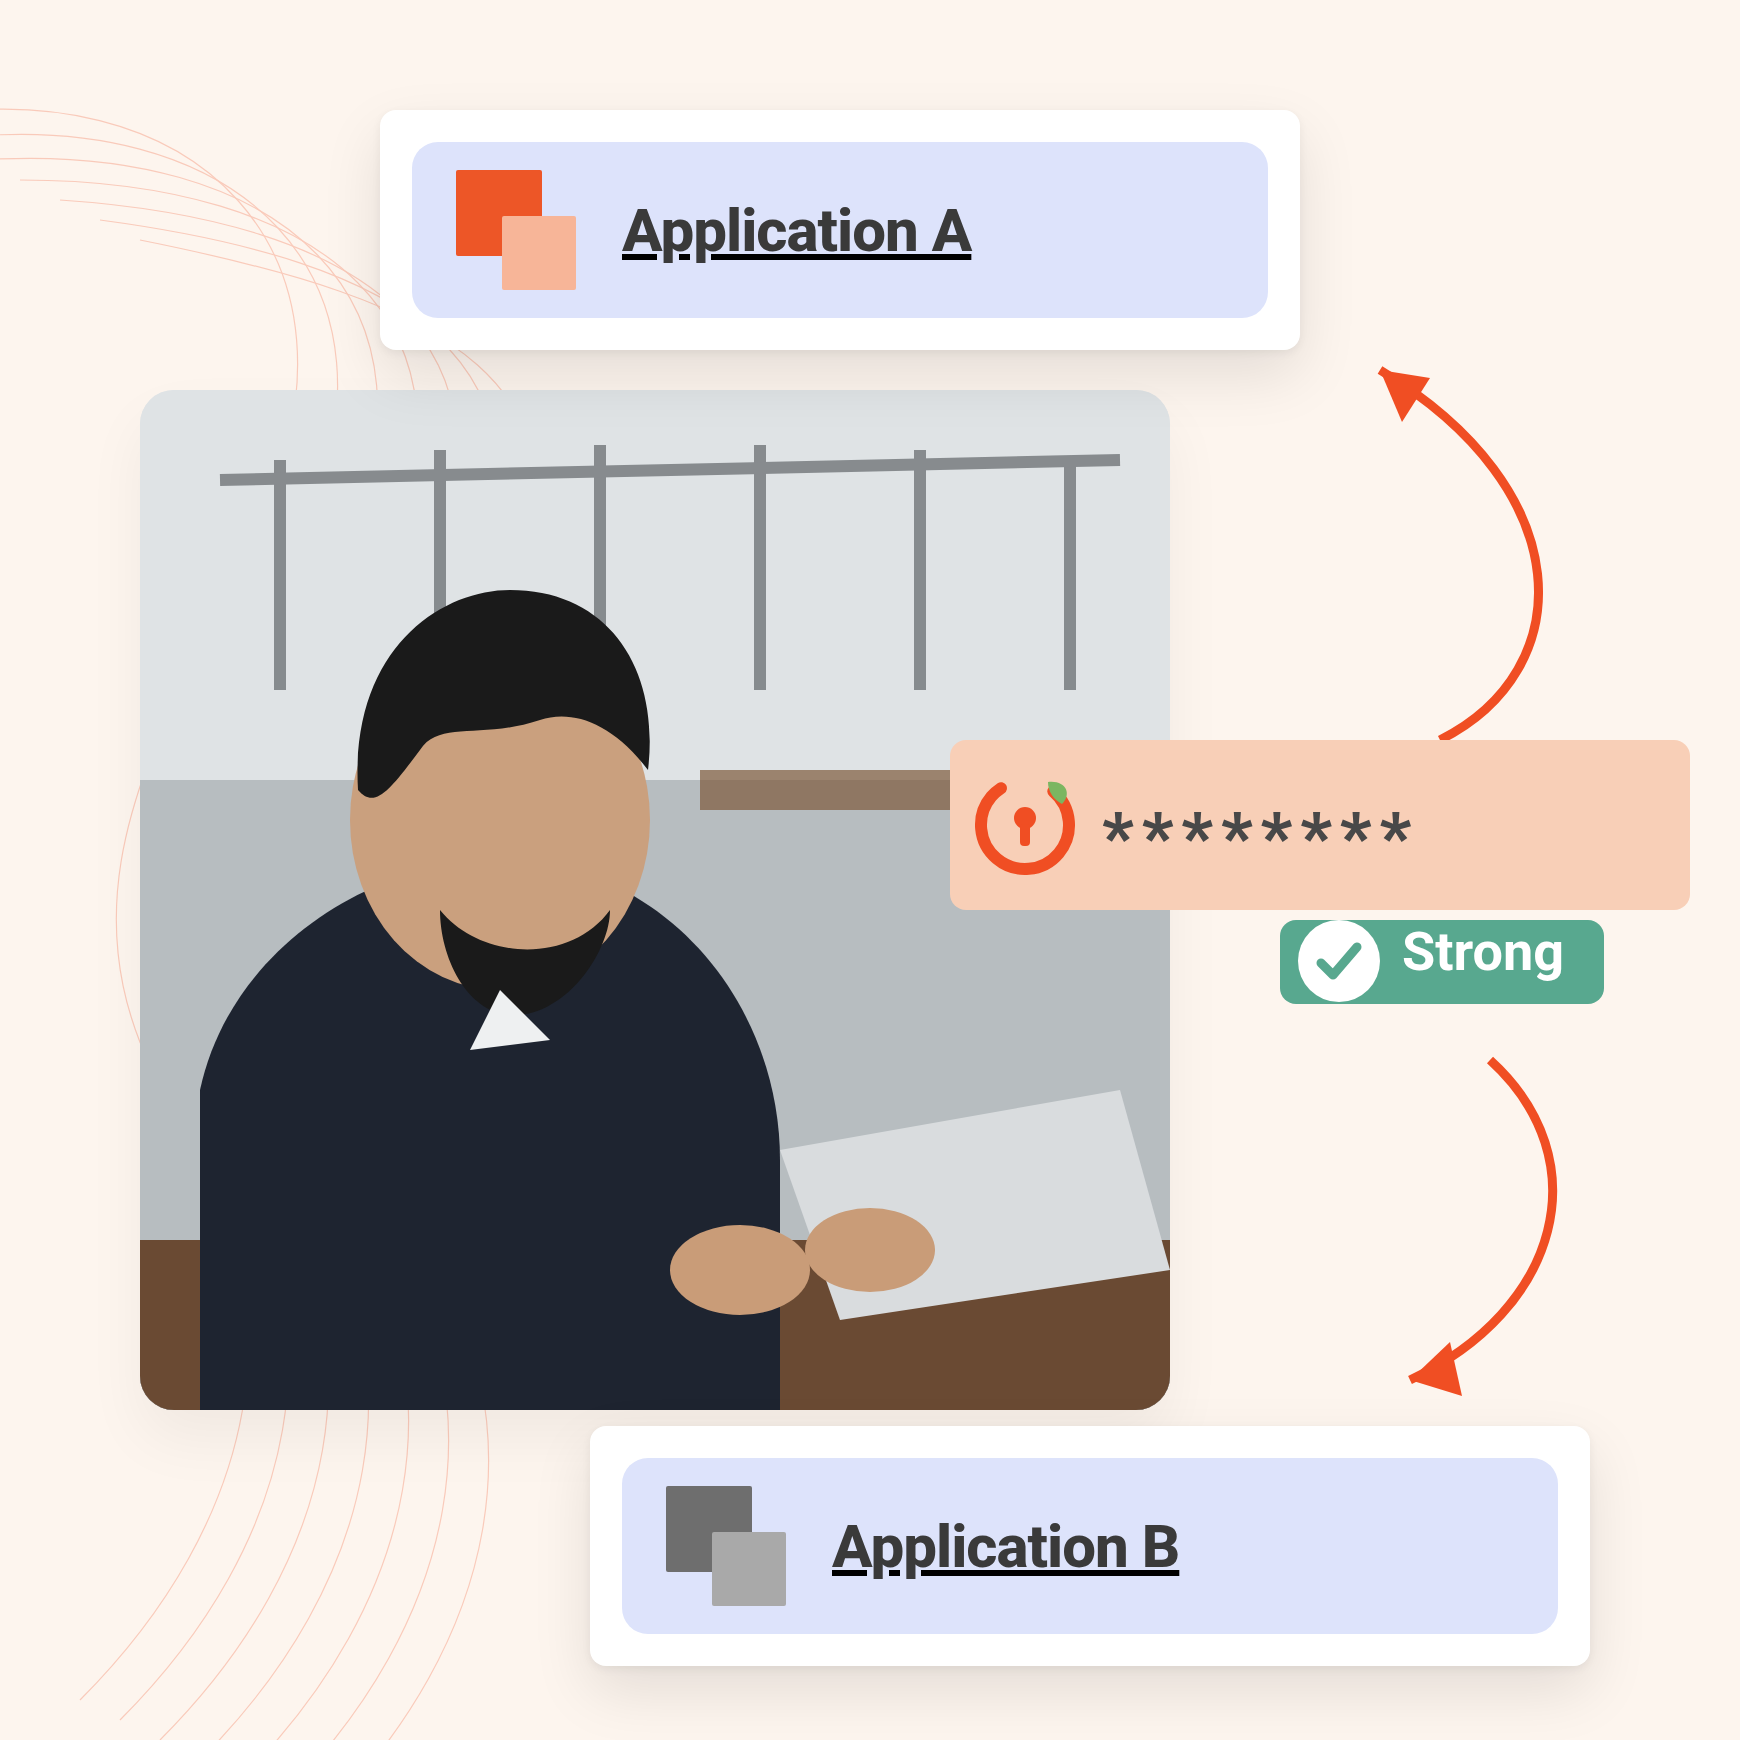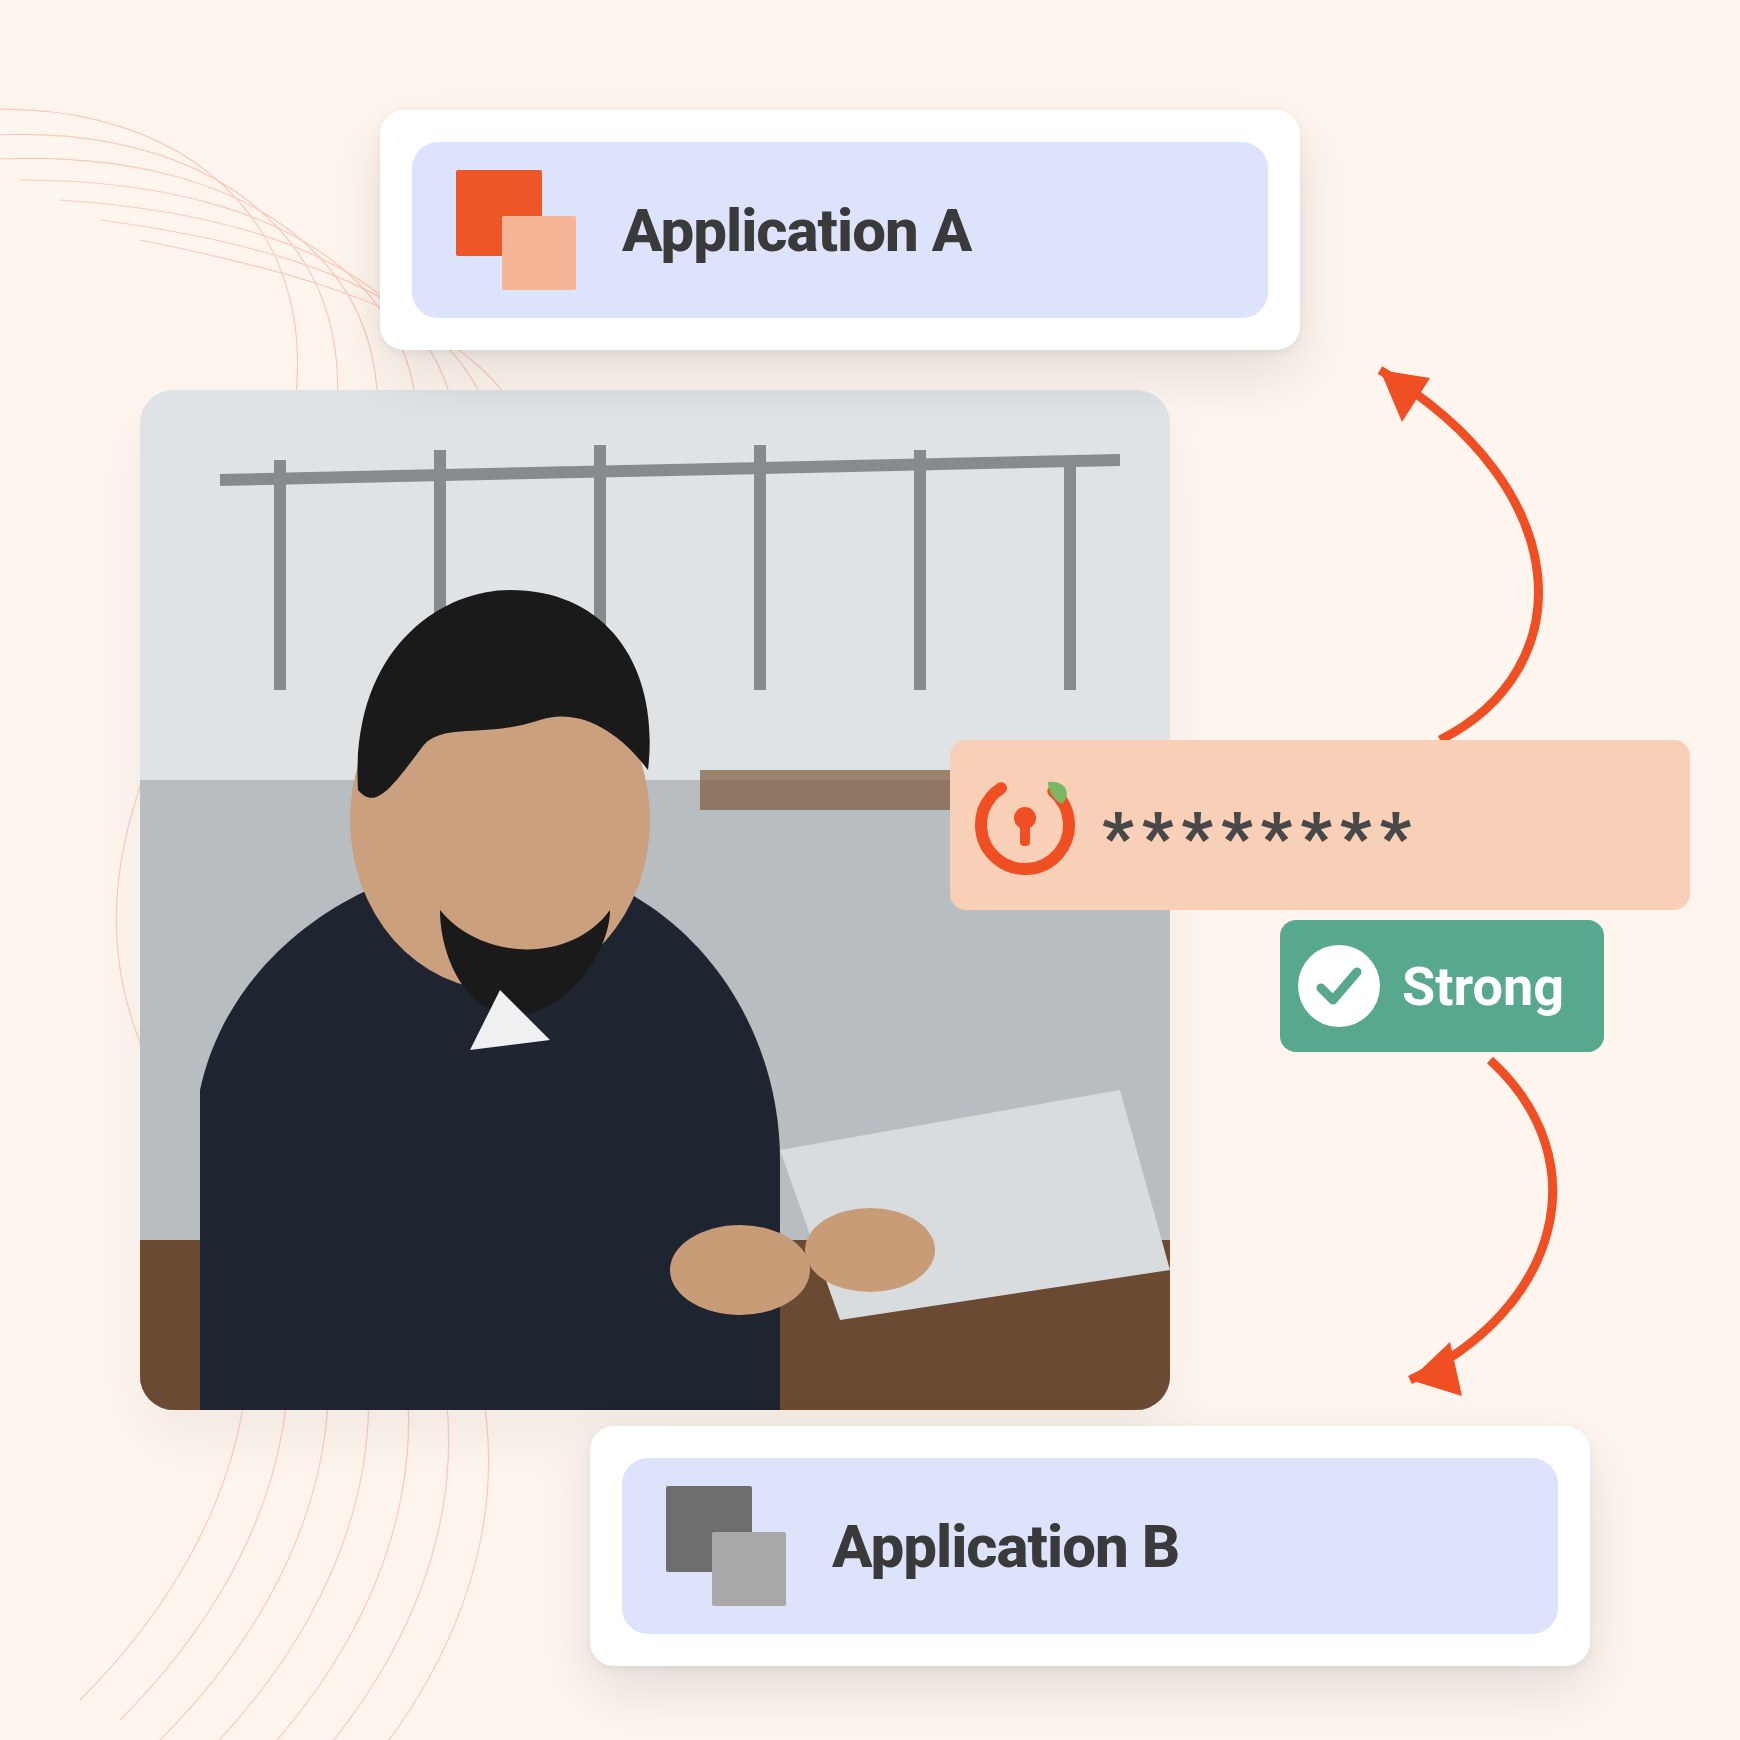--- a/index.html
+++ b/index.html
@@ -34,25 +34,26 @@
       linear-gradient(180deg, #e3e7e9 0%, #cfd4d6 18%, #9aa0a3 45%, #6f7479 75%, #3c4148 100%);
     box-shadow: 0 30px 60px rgba(0,0,0,0.05);
     overflow: hidden;
   }
   .photo svg { position:absolute; inset:0; }
 
   
   .card-outer {
     position: absolute;
     background: #ffffff;
-    border-radius: 24px;
+    border-radius: 16px;
     padding: 32px;
     box-shadow:
       0 25px 60px rgba(0,0,0,0.10),
       0 3px 10px rgba(0,0,0,0.06);
+    text-decoration: underline;
   }
   .card-inner {
     background: #dde3fb;
     border-radius: 26px;
     height: 176px;
     display: flex;
     align-items: center;
     gap: 46px;
     padding: 0 54px 0 44px;
   }
@@ -101,26 +102,26 @@
     white-space: nowrap;
     line-height: 1;
     padding-top: 26px; 
   }
 
   
   .strength {
     position: absolute;
     left: 1280px;
     top: 920px;
-    height: 132px;
+    height: 84px;
     padding: 0 40px 0 18px;
     background: #58a88f;
     border-radius: 16px;
     display: flex;
-    align-items: center;
+    align-items: flex-start;
     gap: 22px;
   }
   .strength .chk {
     width: 82px; height: 82px;
     background: #ffffff;
     border-radius: 50%;
     display:flex; align-items:center; justify-content:center;
   }
   .strength .chk svg { width: 56px; height: 56px; }
   .strength-label {

